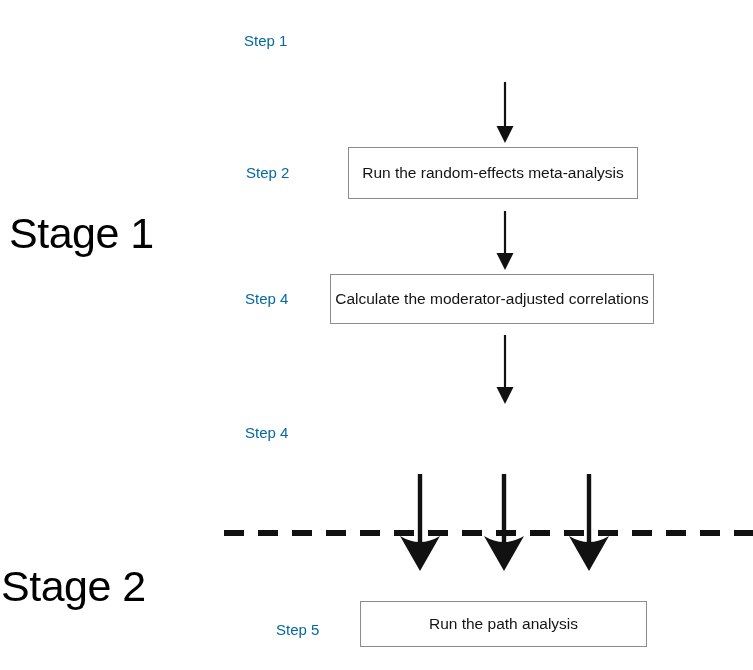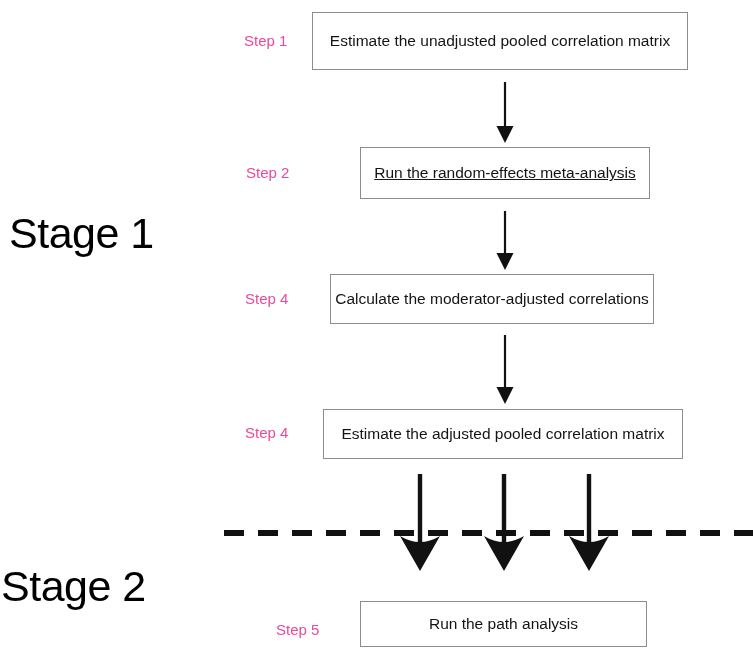--- a/index.html
+++ b/index.html
@@ -32,21 +32,21 @@
   }
   #stage-1-label { left: 9px;  top: 212px; }
   #stage-2-label { left: 1px;  top: 565px; }
 
   
   .step-label {
     position: absolute;
     font-family: "Liberation Sans", sans-serif;
     font-size: 15px;
     font-weight: 400;
-    color: #ec4899;
+    color: #0369a1;
     white-space: nowrap;
     line-height: 1;
   }
   #step-1-label { left: 244px; top: 33px; }
   #step-2-label { left: 246px; top: 165px; text-align: right; }
   #step-3-label { left: 245px; top: 291px; }
   #step-4-label { left: 245px; top: 425px; }
   #step-5-label { left: 244px; top: 622px; margin-left: 32px; }
 
   
@@ -62,21 +62,21 @@
   }
   .process-box .box-text {
     font-family: "Liberation Sans", sans-serif;
     font-size: 15.5px;
     font-weight: 400;
     color: #141414;
     white-space: nowrap;
     line-height: 1.1;
   }
   #box-step-1 { left: 312px; top: 12px;  width: 376px; height: 58px; }
-  #box-step-2 { left: 360px; top: 147px; width: 290px; height: 52px; text-decoration: underline; }
+  #box-step-2 { left: 348px; top: 147px; width: 290px; height: 52px; }
   #box-step-3 { left: 330px; top: 274px; width: 324px; height: 50px; }
   #box-step-4 { left: 323px; top: 409px; width: 360px; height: 50px; }
   #box-step-5 { left: 360px; top: 601px; width: 287px; height: 46px; }
 
   
   .arrow-thin {
     position: absolute;
   }
   #arrow-1-2 { left: 489px; top: 82px;  width: 32px; height: 62px; }
   #arrow-2-3 { left: 489px; top: 211px; width: 32px; height: 60px; }
@@ -106,23 +106,20 @@
 <body>
 
 <div id="canvas">
 
   <div class="stage-label" id="stage-1-label">Stage 1</div>
 
   <div class="stage-label" id="stage-2-label">Stage 2</div>
 
   <div class="step-label" id="step-1-label">Step 1</div>
 
-  <div class="process-box" id="box-step-1">
-    <span class="box-text">Estimate the unadjusted pooled correlation matrix</span>
-  </div>
 
   <div class="arrow-thin" id="arrow-1-2">
     <svg width="32" height="62" viewBox="0 0 32 62" xmlns="http://www.w3.org/2000/svg">
       <line x1="16" y1="0" x2="16" y2="48" stroke="#111111" stroke-width="2.2"></line>
       <polygon points="16,61 7.5,44 24.5,44" fill="#111111"></polygon>
     </svg>
   </div>
 
   <div class="step-label" id="step-2-label">Step 2</div>
 
@@ -145,23 +142,20 @@
 
   <div class="arrow-thin" id="arrow-3-4">
     <svg width="32" height="70" viewBox="0 0 32 70" xmlns="http://www.w3.org/2000/svg">
       <line x1="16" y1="0" x2="16" y2="56" stroke="#111111" stroke-width="2.2"></line>
       <polygon points="16,69 7.5,52 24.5,52" fill="#111111"></polygon>
     </svg>
   </div>
 
   <div class="step-label" id="step-4-label">Step 4</div>
 
-  <div class="process-box" id="box-step-4">
-    <span class="box-text">Estimate the adjusted pooled correlation matrix</span>
-  </div>
 
   <div id="stage-divider">
     <svg width="529" height="8" viewBox="0 0 529 8" xmlns="http://www.w3.org/2000/svg">
       <line x1="0" y1="4" x2="529" y2="4" stroke="#111111" stroke-width="6" stroke-dasharray="20 14" stroke-linecap="butt"></line>
     </svg>
   </div>
 
   <div class="arrow-thick" id="arrow-thick-1">
     <svg width="56" height="98" viewBox="0 0 56 98" xmlns="http://www.w3.org/2000/svg">
       <line x1="28" y1="0" x2="28" y2="72" stroke="#111111" stroke-width="4.4"></line>

